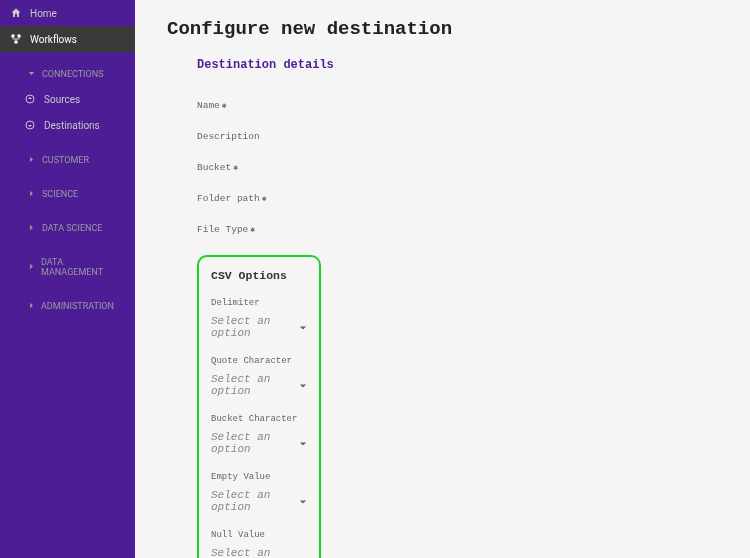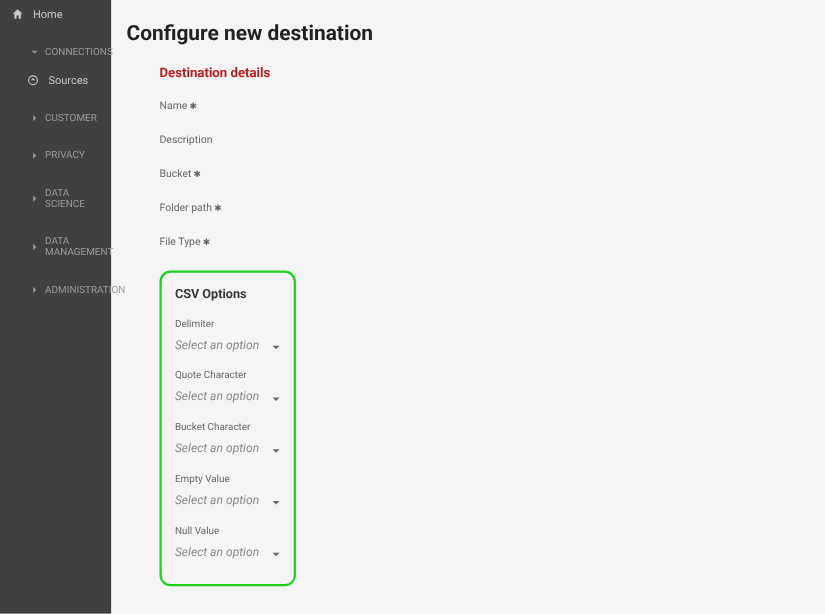--- a/index.html
+++ b/index.html
@@ -1,30 +1,30 @@
 <!DOCTYPE html>
 <html><head>
 <meta charset="utf-8">
 <style>
 * { margin: 0; padding: 0; box-sizing: border-box; }
 body { font-family: -apple-system, BlinkMacSystemFont, "Segoe UI", Roboto, sans-serif; background: #f5f5f5; width: 750px; height: 558px; overflow: hidden; display: flex; }
-.sidebar { width: 101px; background: #404040; height: 100%; flex-shrink: 0; }
+.sidebar { width: 135px; background: #4c1d95; height: 100%; flex-shrink: 0; }
 .nav-item { display: flex; align-items: center; padding: 7px 10px; color: #c8c8c8; font-size: 10px; cursor: pointer; }
 .nav-item.active { background: #3a3a3a; color: #fff; }
 .nav-item .icon { width: 12px; height: 12px; margin-right: 8px; display: inline-flex; align-items: center; justify-content: center; flex-shrink: 0; }
 .nav-item .icon svg { width: 12px; height: 12px; }
 .nav-section { display: flex; align-items: center; padding: 7px 28px; color: #9a9a9a; font-size: 9px; cursor: pointer; }
 .nav-section .chevron { width: 8px; height: 8px; margin-right: 6px; display: inline-flex; }
 .nav-section .chevron svg { width: 7px; height: 7px; }
 .nav-sub { padding-left: 14px; }
 .sidebar-spacer { height: 10px; }
-.main { flex: 1; padding: 18px 30px 0 14px; overflow-y: auto; }
+.main { flex: 1; padding: 18px 30px 0 32px; overflow-y: auto; font-family: Liberation Mono, monospace; }
 .page-title { font-size: 19px; font-weight: 700; color: #222; margin-bottom: 18px; }
 .form-area { padding-left: 30px; }
-.section-title { font-size: 12px; font-weight: 700; color: #b91c1c; margin-bottom: 18px; }
+.section-title { font-size: 12px; font-weight: 700; color: #4c1d95; margin-bottom: 28px; }
 .field { margin-bottom: 20px; width: 130px; }
 .field-label { font-size: 9.5px; color: #666; display: block; margin-bottom: 6px; }
 .field-label .req { color: #666; margin-left: 2px; font-size: 8px; }
 .select-row { display: flex; align-items: center; justify-content: space-between; font-size: 11px; color: #333; padding: 2px 0; cursor: pointer; }
 .select-row.placeholder { color: #888; font-style: italic; }
 .select-row .chev { width: 8px; height: 8px; }
 .select-row .chev svg { width: 8px; height: 8px; fill: #666; }
 .csv-box { border: 2px solid #1fd01f; border-radius: 10px; padding: 12px 12px 6px 12px; width: 124px; margin-top: 8px; }
 .csv-title { font-size: 11.5px; font-weight: 700; color: #333; margin-bottom: 16px; }
 .csv-field { margin-bottom: 15px; }
@@ -35,60 +35,80 @@
 
 <div class="sidebar">
   <div class="nav-item">
     <span class="icon">
         <svg viewBox="0 0 24 24" fill="#c8c8c8">
           <path d="M12 3l9 8h-3v9h-4v-6h-4v6H6v-9H3z"></path>
         </svg>
       </span>
     <span>Home</span>
   </div>
+  <div class="nav-item active">
+    <span class="icon">
+        <svg viewBox="0 0 24 24" fill="#fff">
+          <rect x="3" y="3" width="6" height="6"></rect>
+          <rect x="15" y="3" width="6" height="6"></rect>
+          <rect x="9" y="15" width="6" height="6"></rect>
+          <path d="M6 9v3h12V9M12 12v3" stroke="#fff" stroke-width="1.5" fill="none"></path>
+        </svg>
+      </span>
+    <span>Workflows</span>
+  </div>
   <div class="sidebar-spacer"></div>
 
   <div class="nav-section">
     <span class="chevron">
         <svg viewBox="0 0 10 10" fill="#9a9a9a">
           <path d="M1 3l4 4 4-4z"></path>
         </svg>
       </span>
     <span>CONNECTIONS</span>
   </div>
   <div class="nav-sub">
     <div class="nav-item">
       <span class="icon">
           <svg viewBox="0 0 24 24" fill="none" stroke="#c8c8c8" stroke-width="2">
             <circle cx="12" cy="12" r="8"></circle>
             <path d="M12 8l-4 4h8z" fill="#c8c8c8" stroke="none"></path>
           </svg>
         </span>
       <span>Sources</span>
     </div>
+    <div class="nav-item">
+      <span class="icon">
+          <svg viewBox="0 0 24 24" fill="none" stroke="#c8c8c8" stroke-width="2">
+            <circle cx="12" cy="12" r="8"></circle>
+            <path d="M12 16l4-4H8z" fill="#c8c8c8" stroke="none"></path>
+          </svg>
+        </span>
+      <span>Destinations</span>
+    </div>
   </div>
   <div class="sidebar-spacer"></div>
 
   <div class="nav-section">
     <span class="chevron">
         <svg viewBox="0 0 10 10" fill="#9a9a9a">
           <path d="M3 1l4 4-4 4z"></path>
         </svg>
       </span>
     <span>CUSTOMER</span>
   </div>
   <div class="sidebar-spacer"></div>
 
   <div class="nav-section">
     <span class="chevron">
         <svg viewBox="0 0 10 10" fill="#9a9a9a">
           <path d="M3 1l4 4-4 4z"></path>
         </svg>
       </span>
-    <span>PRIVACY</span>
+    <span>SCIENCE</span>
   </div>
   <div class="sidebar-spacer"></div>
 
   <div class="nav-section">
     <span class="chevron">
         <svg viewBox="0 0 10 10" fill="#9a9a9a">
           <path d="M3 1l4 4-4 4z"></path>
         </svg>
       </span>
     <span>DATA SCIENCE</span>

